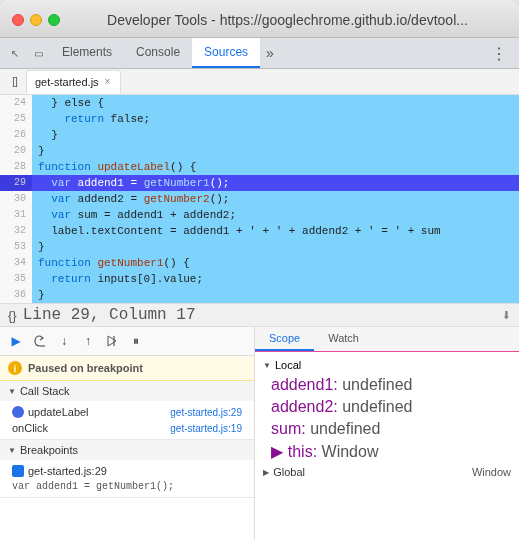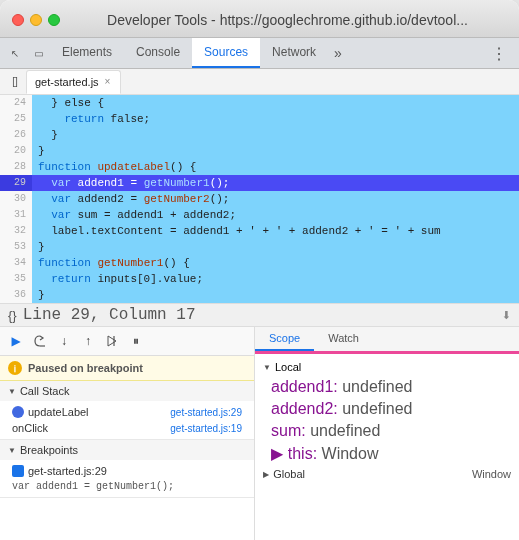--- a/index.html
+++ b/index.html
@@ -356,21 +356,21 @@
     }
     
     .right-panel {
       flex: 1;
       display: flex;
       flex-direction: column;
       background: #fff;
     }
     .scope-tab-bar {
       display: flex;
-      border-bottom: 3px solid #ec4899;
+      border-bottom: 1px solid #ec4899;
       background: #f5f5f5;
       align-items: flex-end;
     }
     .scope-tab {
       padding: 5px 14px;
       font-size: 11px;
       cursor: pointer;
       color: #555;
       border-bottom: 2px solid transparent;
     }
@@ -429,21 +429,20 @@
 
   <div class="tab-bar">
     <div class="tab-bar-left">
       <div class="tab-icon">↖</div>
       <div class="tab-icon">▭</div>
     </div>
     <div class="devtools-tabs">
       <div class="devtool-tab">Elements</div>
       <div class="devtool-tab">Console</div>
       <div class="devtool-tab active">Sources</div>
-      <div class="devtool-tab">Network</div>
       <div class="tab-more">»</div>
     </div>
     <div class="tab-menu-btn">⋮</div>
   </div>
 
   <div class="file-tab-bar">
     <div class="file-tab-toggle">[]</div>
     <div class="file-tab active">
       <span>get-started.js</span>
       <span class="file-tab-close">×</span>

